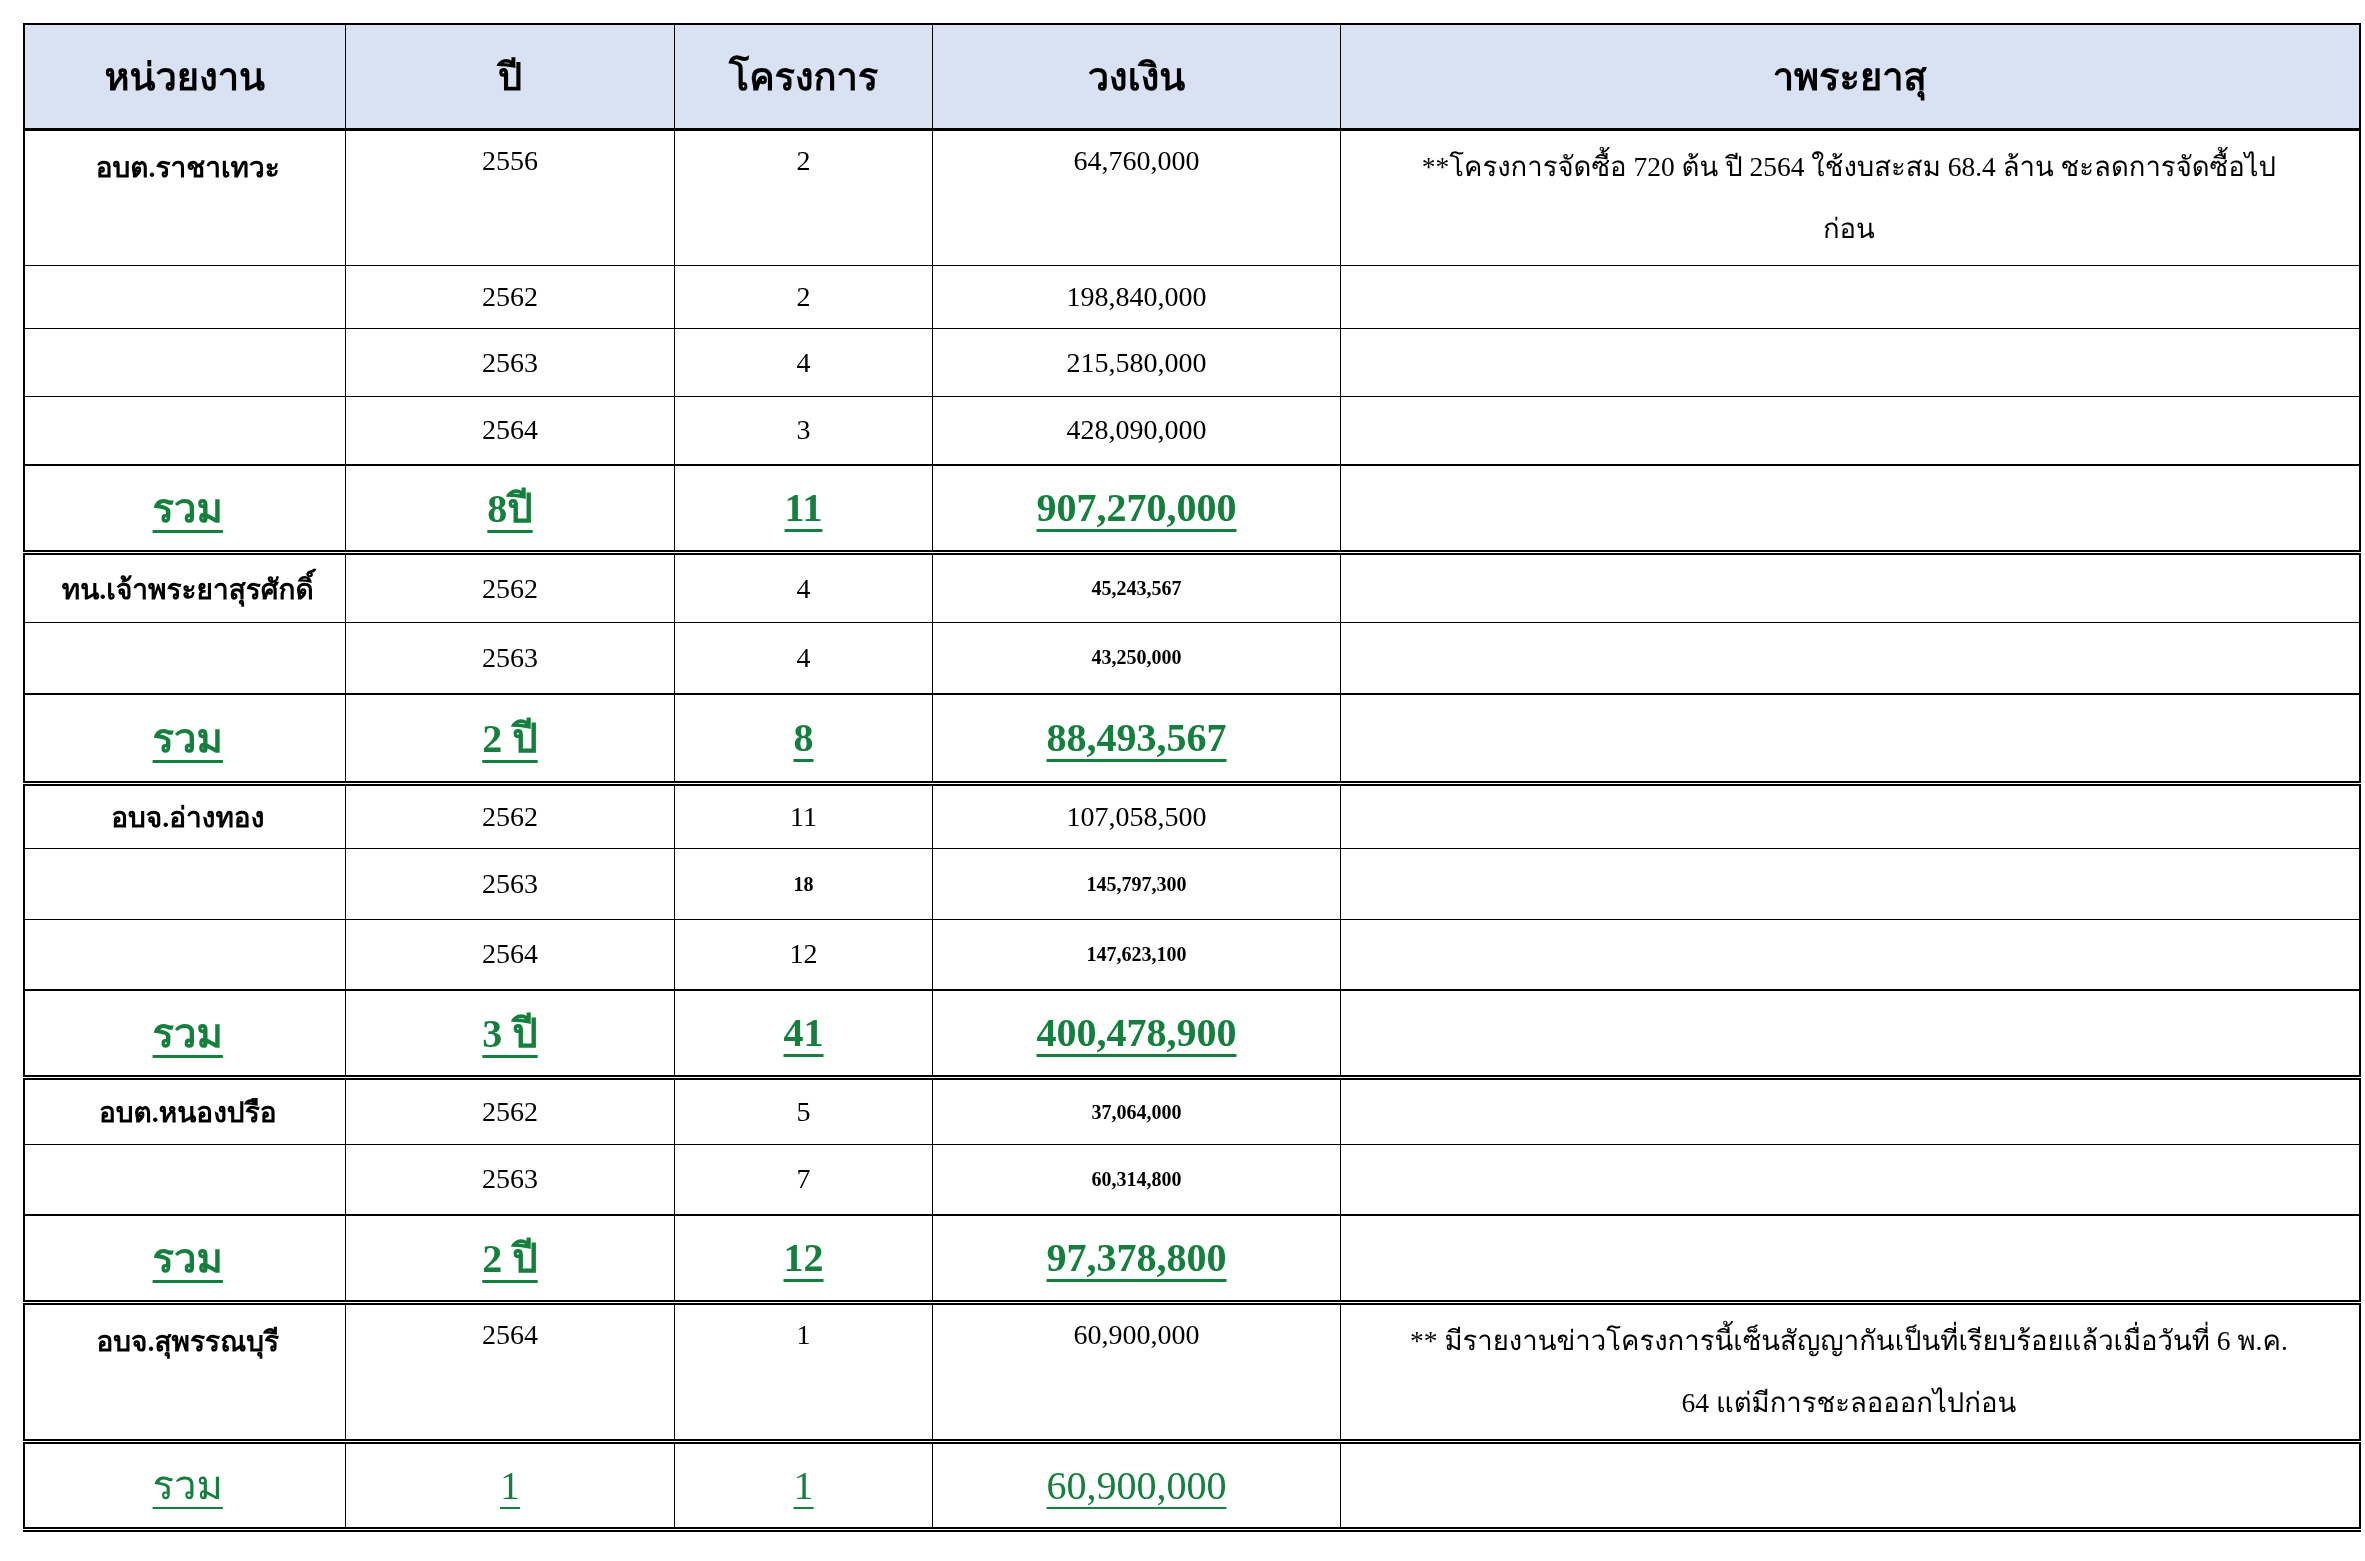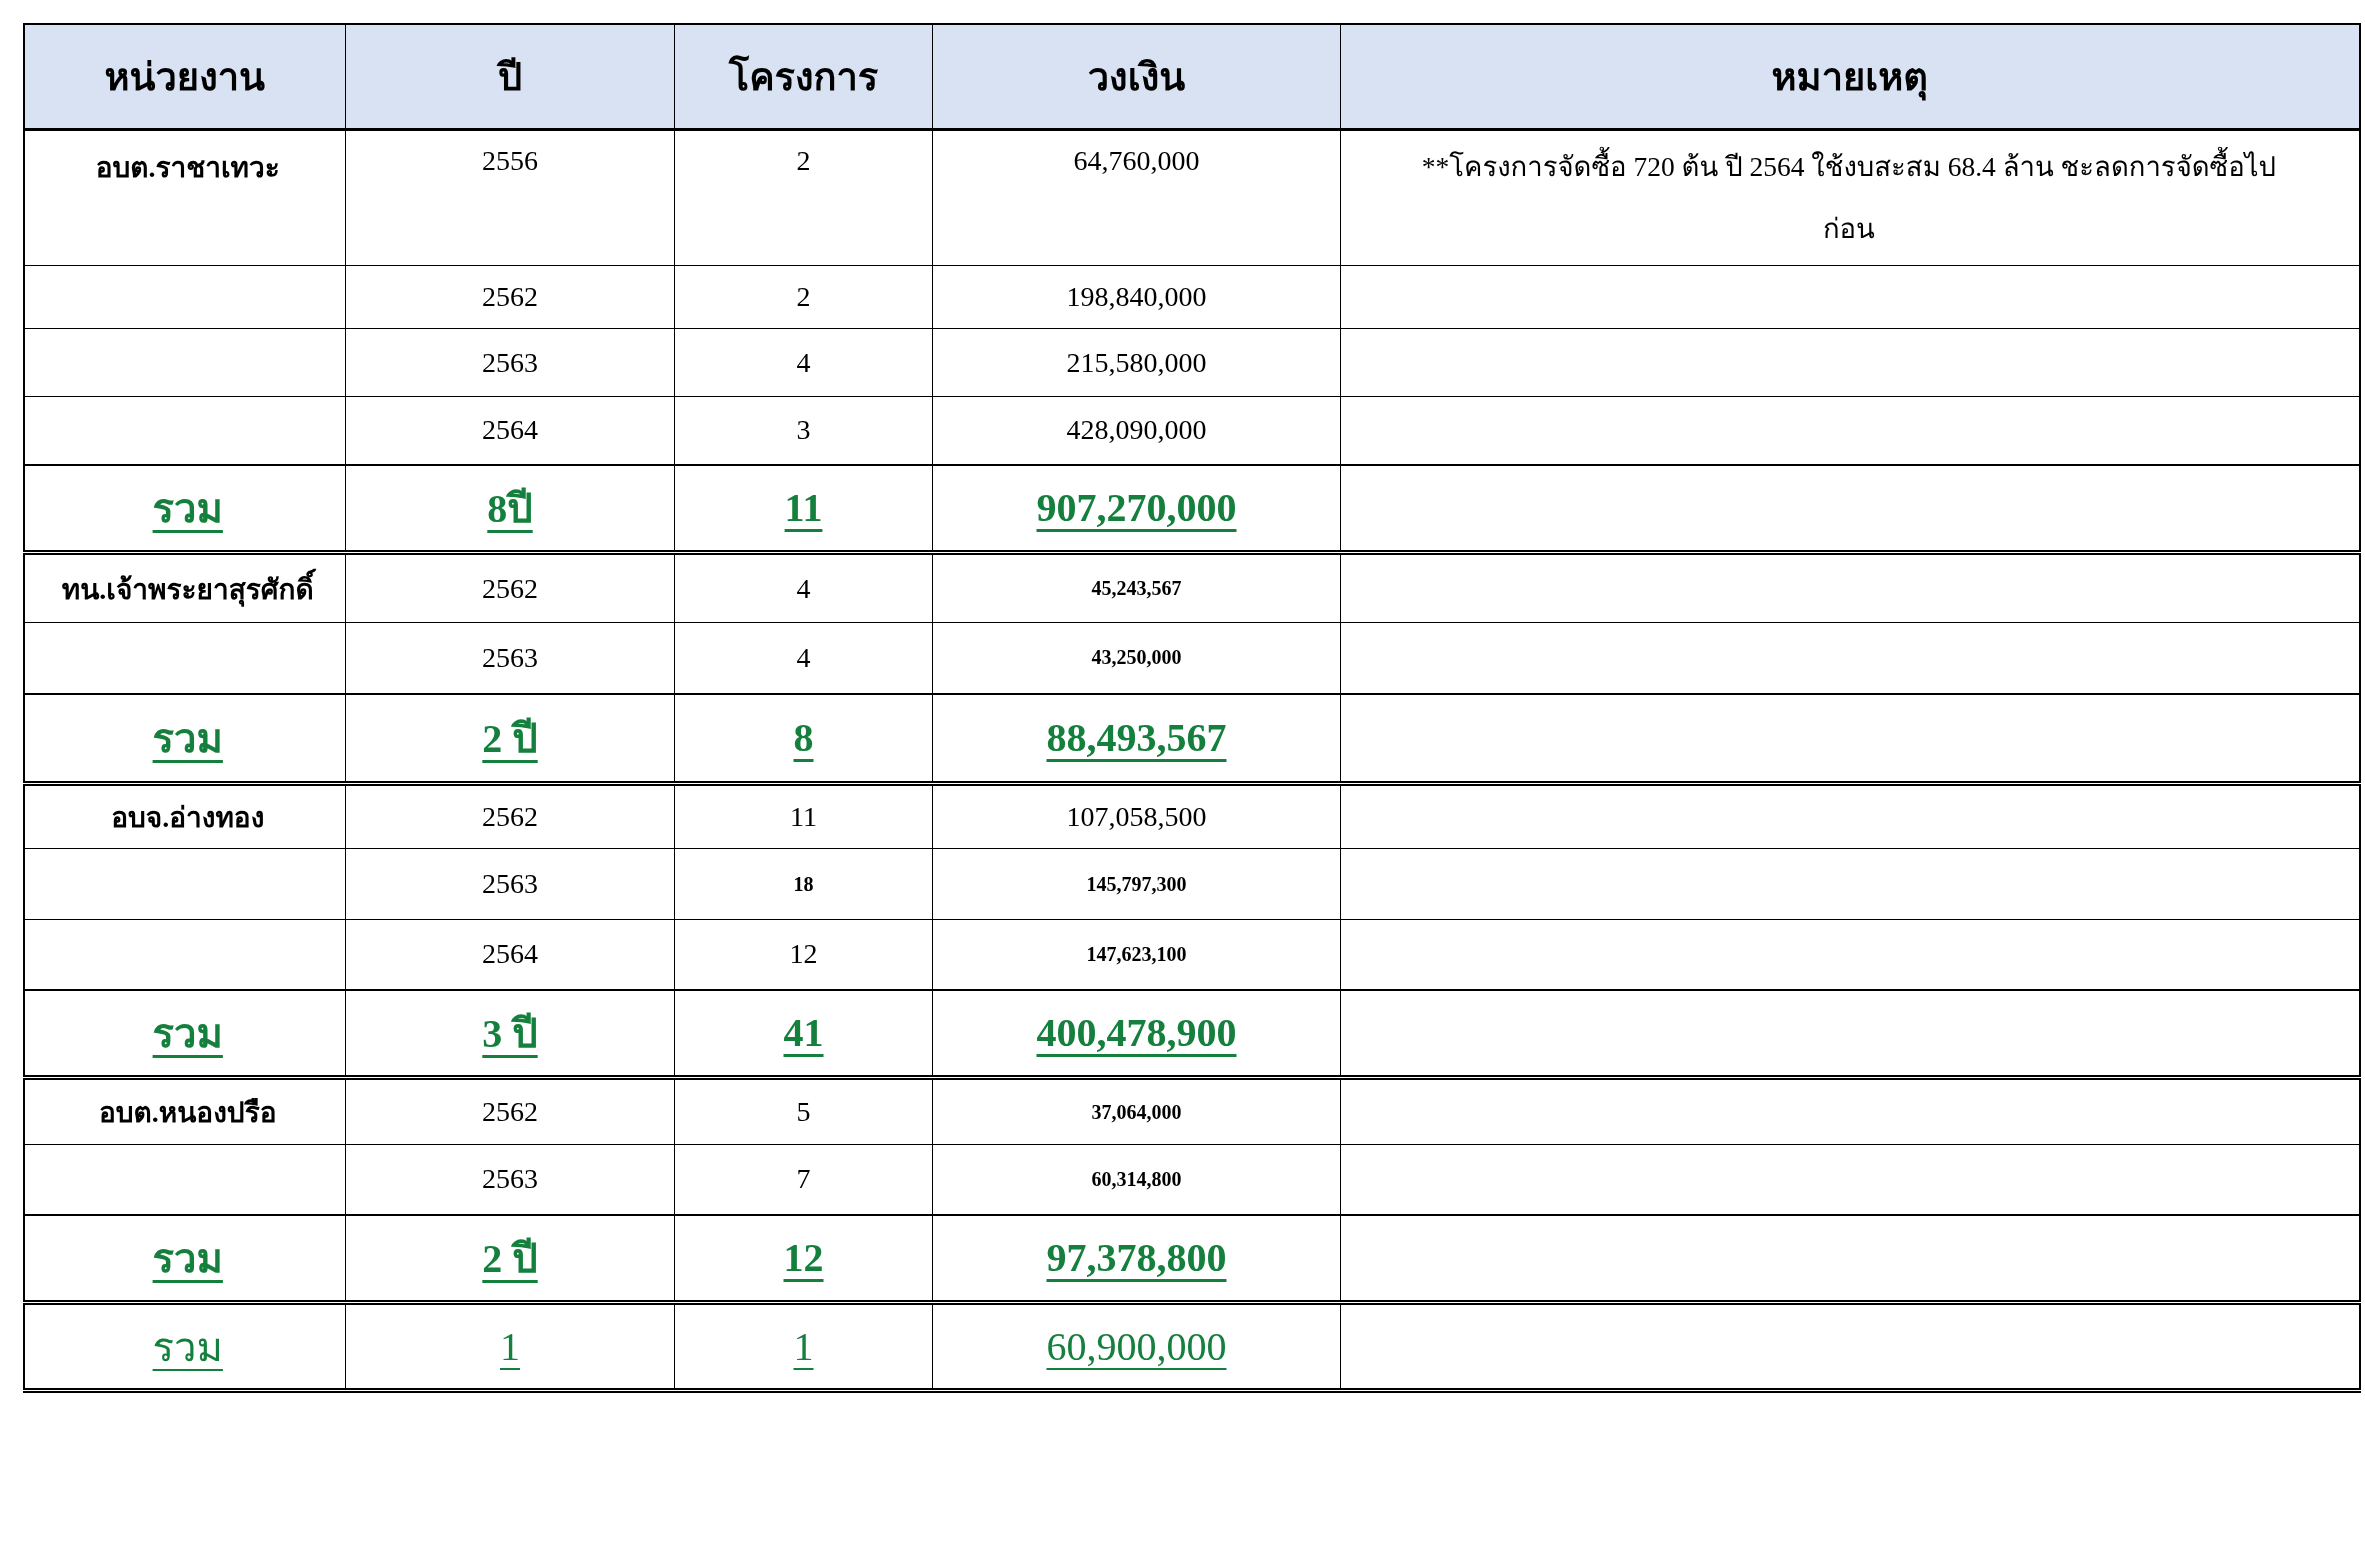--- a/index.html
+++ b/index.html
@@ -74,21 +74,21 @@
       <col class="c3">
       <col class="c4">
       <col class="c5">
     </colgroup>
   <thead>
     <tr>
       <th>หน่วยงาน</th>
       <th>ปี</th>
       <th>โครงการ</th>
       <th>วงเงิน</th>
-      <th>หมายเหตุ</th>
+      <th>าพระยาสุ</th>
     </tr>
   </thead>
   <tbody>
     <tr class="top" style="height:121px">
       <td class="c-agency">อบต.ราชาเทวะ</td>
       <td class="c-year">2556</td>
       <td class="c-proj">2</td>
       <td class="c-budget">64,760,000</td>
       <td class="c-remark">**โครงการจัดซื้อ 720 ต้น ปี 2564 ใช้งบสะสม 68.4 ล้าน ชะลดการจัดซื้อไป
 ก่อน</td>
@@ -184,20 +184,28 @@
       <td class="c-budget vb">60,314,800</td>
       <td class="c-remark"></td>
     </tr>
     <tr class="total" style="height:88px">
       <td class="c-agency">รวม</td>
       <td class="c-year">2 ปี</td>
       <td class="c-proj">12</td>
       <td class="c-budget">97,378,800</td>
       <td class="c-remark"></td>
     </tr>
+    <tr class="sec top" style="height:134px">
+      <td class="c-agency">อบจ.สุพรรณบุรี</td>
+      <td class="c-year">2564</td>
+      <td class="c-proj">1</td>
+      <td class="c-budget">60,900,000</td>
+      <td class="c-remark">** มีรายงานข่าวโครงการนี้เซ็นสัญญากันเป็นที่เรียบร้อยแล้วเมื่อวันที่ 6 พ.ค.
+64 แต่มีการชะลอออกไปก่อน</td>
+    </tr>
     <tr class="total-light sec" style="height:88px">
       <td class="c-agency">รวม</td>
       <td class="c-year">1</td>
       <td class="c-proj">1</td>
       <td class="c-budget">60,900,000</td>
       <td class="c-remark"></td>
     </tr>
   </tbody>
 </table>
 

